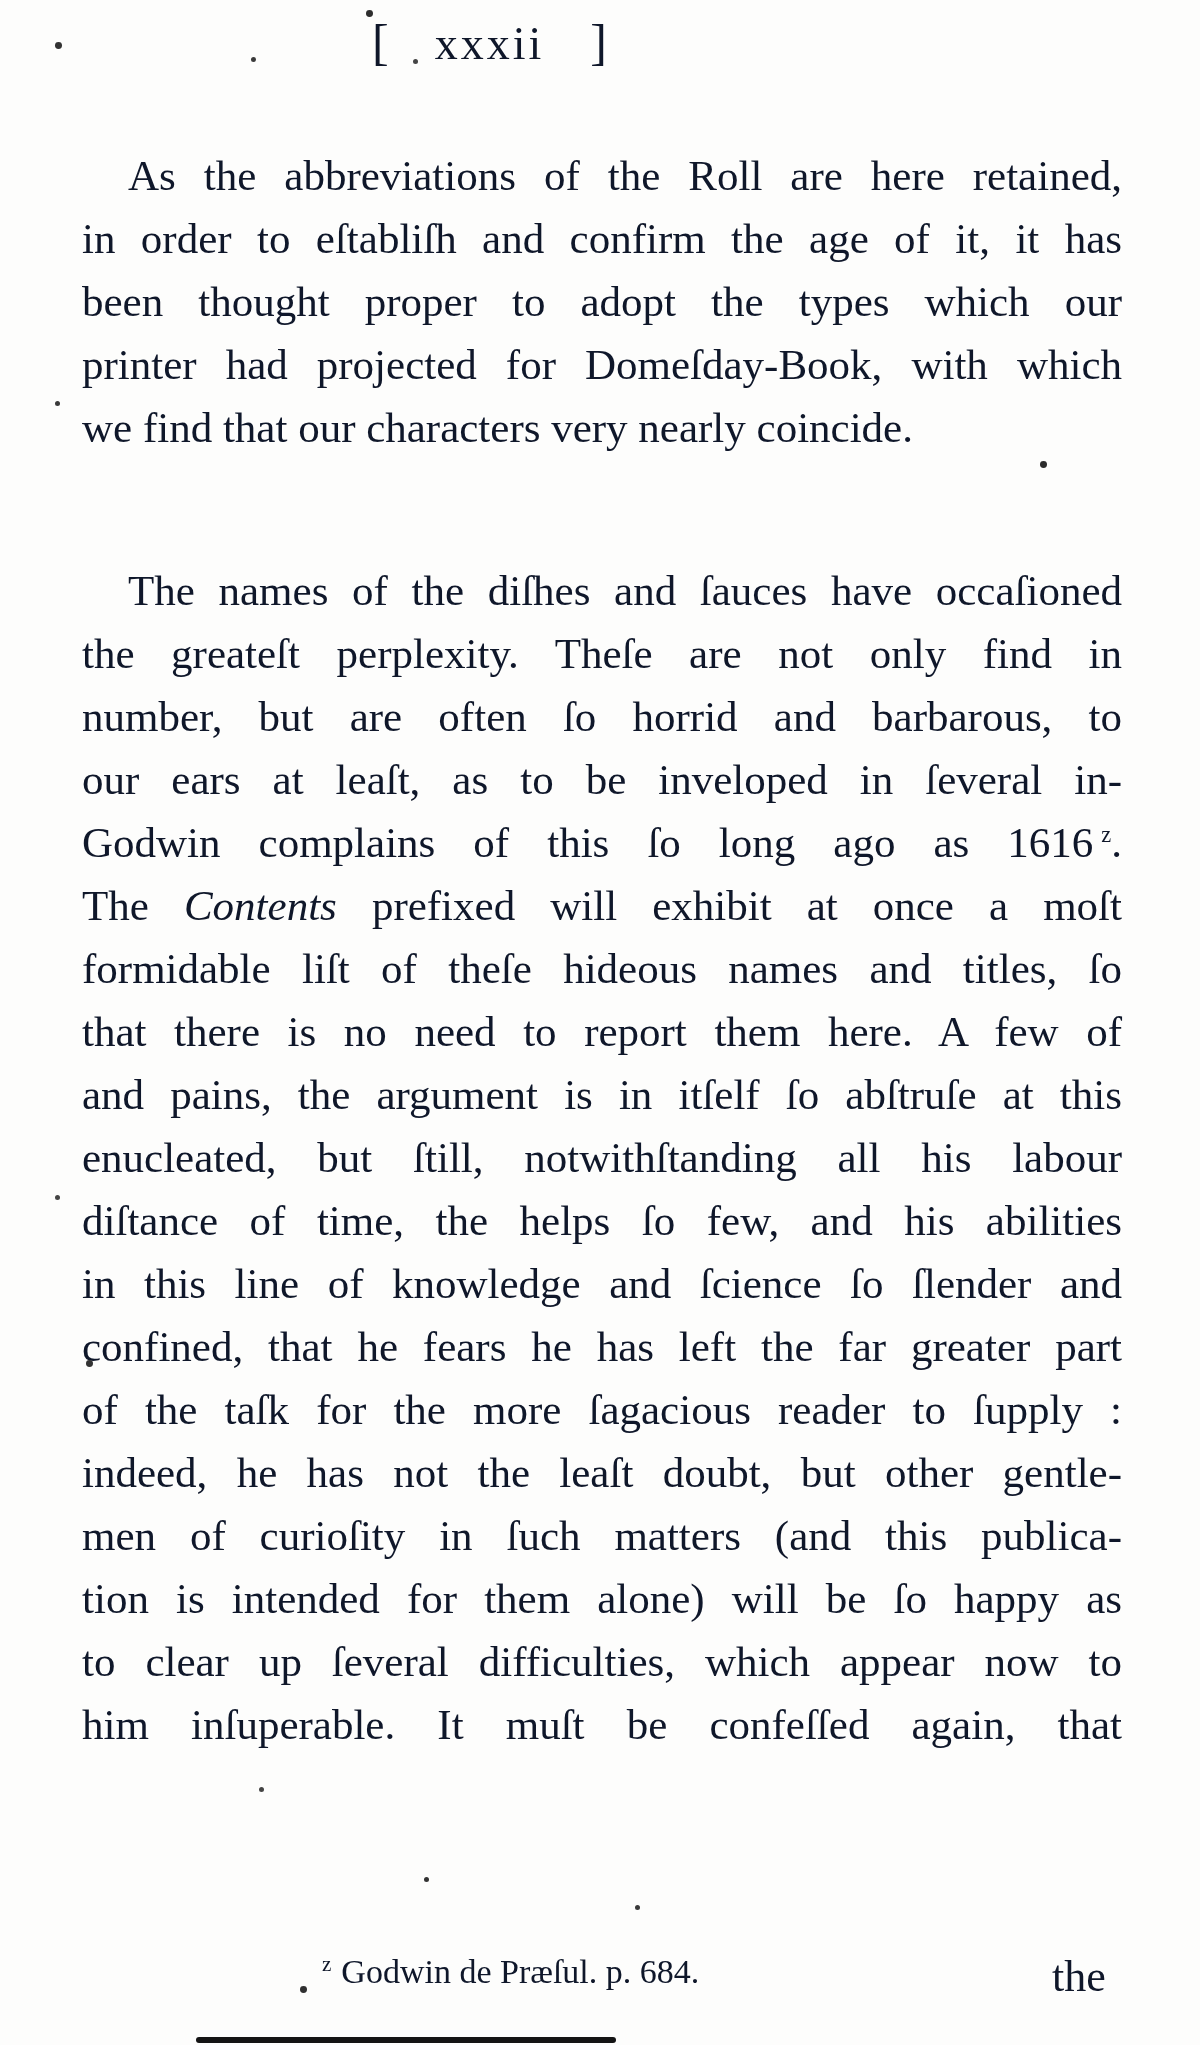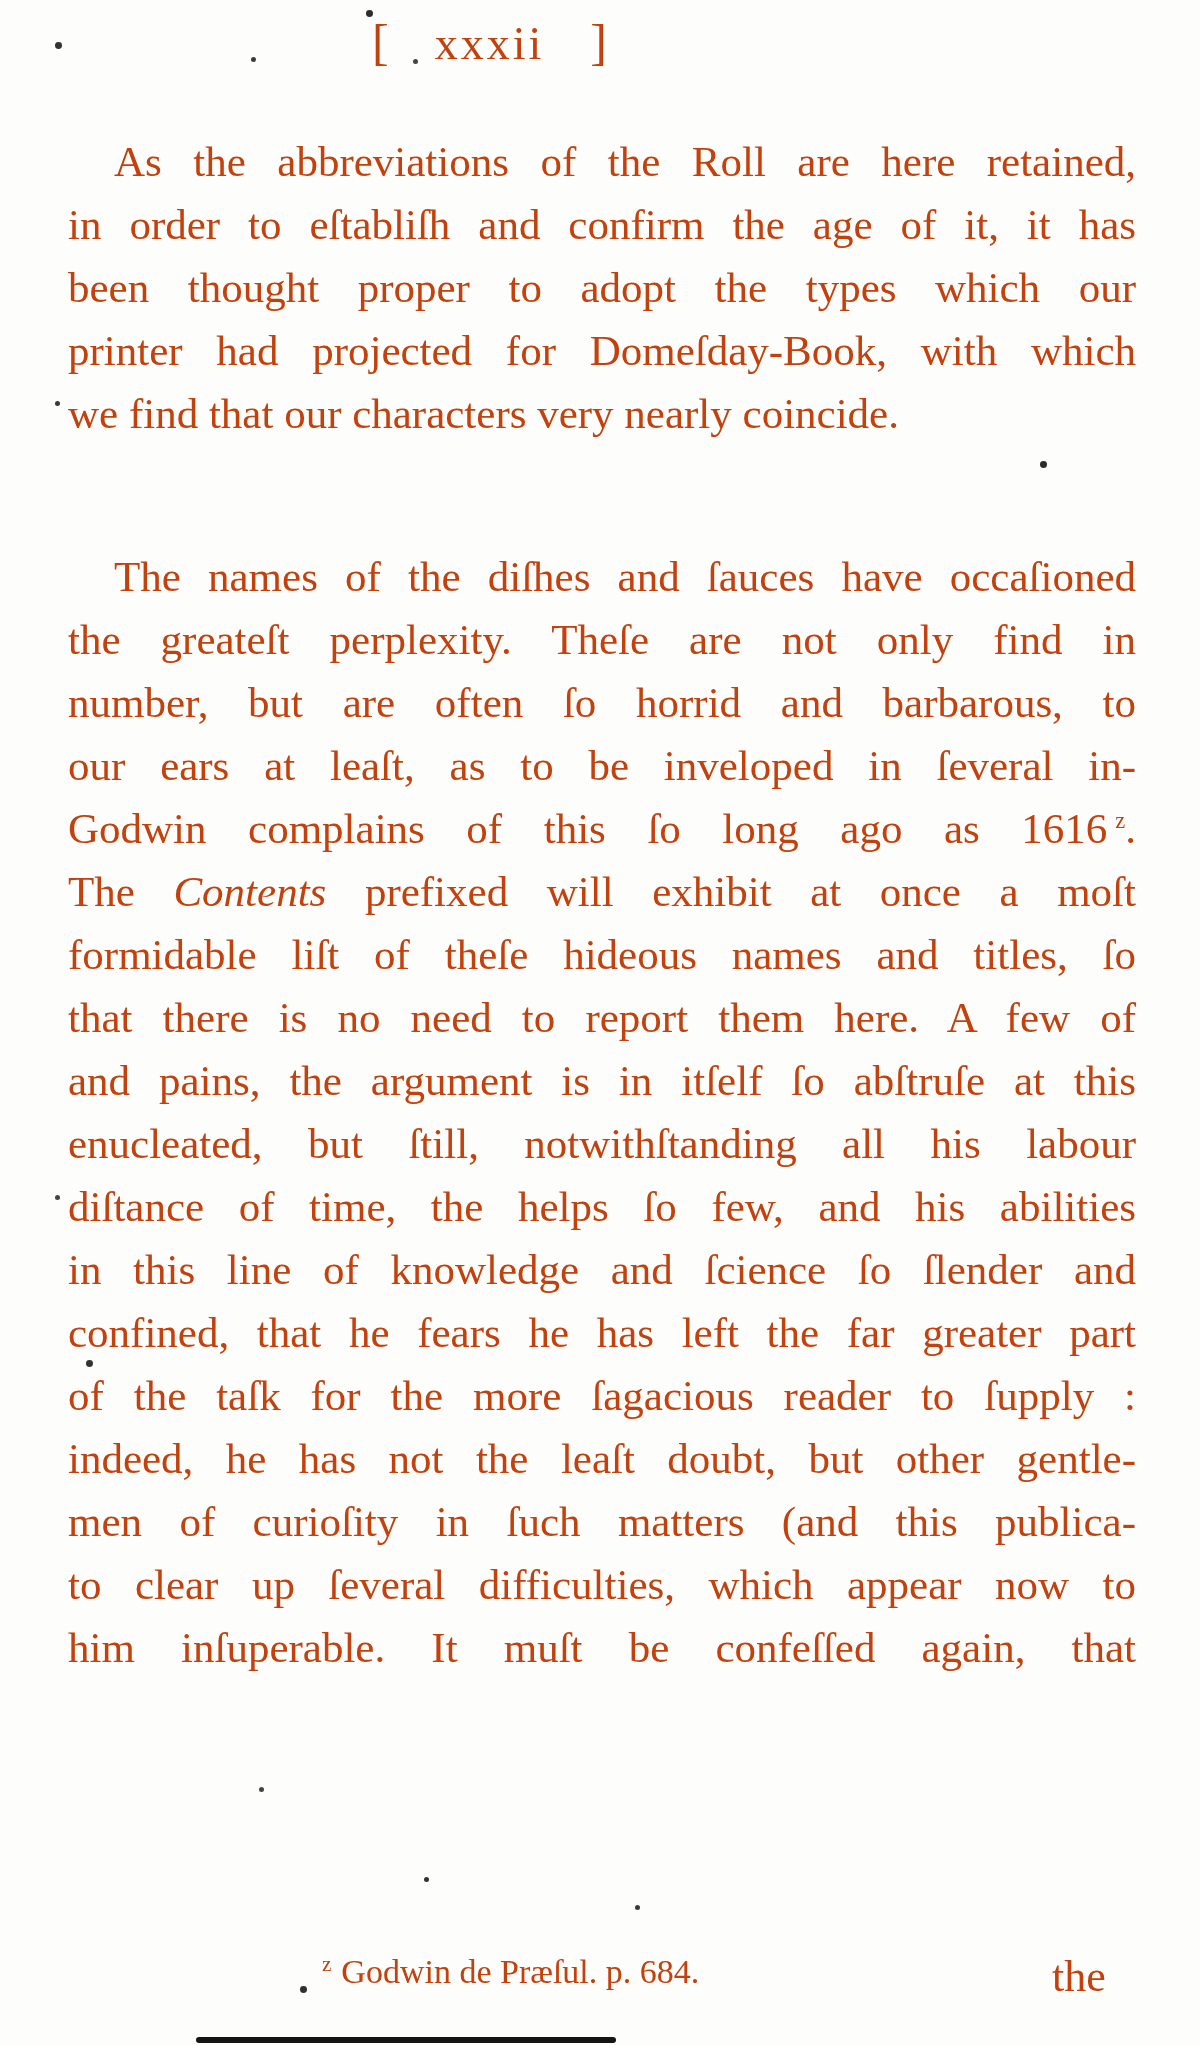--- a/index.html
+++ b/index.html
@@ -2,37 +2,37 @@
 <html><head>
 <meta charset="utf-8">
 <style>
   html,body{margin:0;padding:0;background:#ffffff;}
   .page{
     position:relative;
     width:1200px;height:2045px;
     background:#fdfdfc;
     overflow:hidden;
     font-family:"Liberation Serif","DejaVu Serif",serif;
-    color:#c2410c;
+    color:#0f172a;
   }
   
   .header{
     position:absolute;top:16px;left:372px;
     font-size:46px;line-height:52px;
     white-space:nowrap;
   }
   .header .bracket{font-size:50px;}
   .header .pagenum{margin:0 46px;letter-spacing:3px;}
 
   
   .textblock{
     position:absolute;left:66px;top:128px;width:1072px;
     font-size:43px;line-height:63px;
   }
-  .para{margin:2px;padding:0;font-family:Liberation Serif, serif;}
+  .para{margin:16px;padding:0;font-family:Liberation Serif, serif;}
   .para2{margin-top:100px;}
   .line{
     display:block;
     text-align:justify;
     text-align-last:justify;
     text-justify:inter-word;
     white-space:normal;
   }
   .line.indent{padding-left:46px;}
   .line.short{text-align-last:left;}
@@ -115,20 +115,21 @@
       <span class="line">formidable liſt of theſe hideous names and titles, ſo</span>
       <span class="line">that there is no need to report them here. A few of</span>
       <span class="line">and pains, the argument is in itſelf ſo abſtruſe at this</span>
       <span class="line">enucleated, but ſtill, notwithſtanding all his labour</span>
       <span class="line">diſtance of time, the helps ſo few, and his abilities</span>
       <span class="line">in this line of knowledge and ſcience ſo ſlender and</span>
       <span class="line">confined, that he fears he has left the far greater part</span>
       <span class="line">of the taſk for the more ſagacious reader to ſupply :</span>
       <span class="line">indeed, he has not the leaſt doubt, but other gentle-</span>
       <span class="line">men of curioſity in ſuch matters (and this publica-</span>
+      <span class="line">tion is intended for them alone) will be ſo happy as</span>
       <span class="line">to clear up ſeveral difficulties, which appear now to</span>
       <span class="line">him inſuperable. It muſt be confeſſed again, that</span>
     </p>
 
   </div>
 
   <div class="footnote">
     <sup class="fmark">z</sup><span>Godwin de Præſul. p. 684.</span>
   </div>
 

